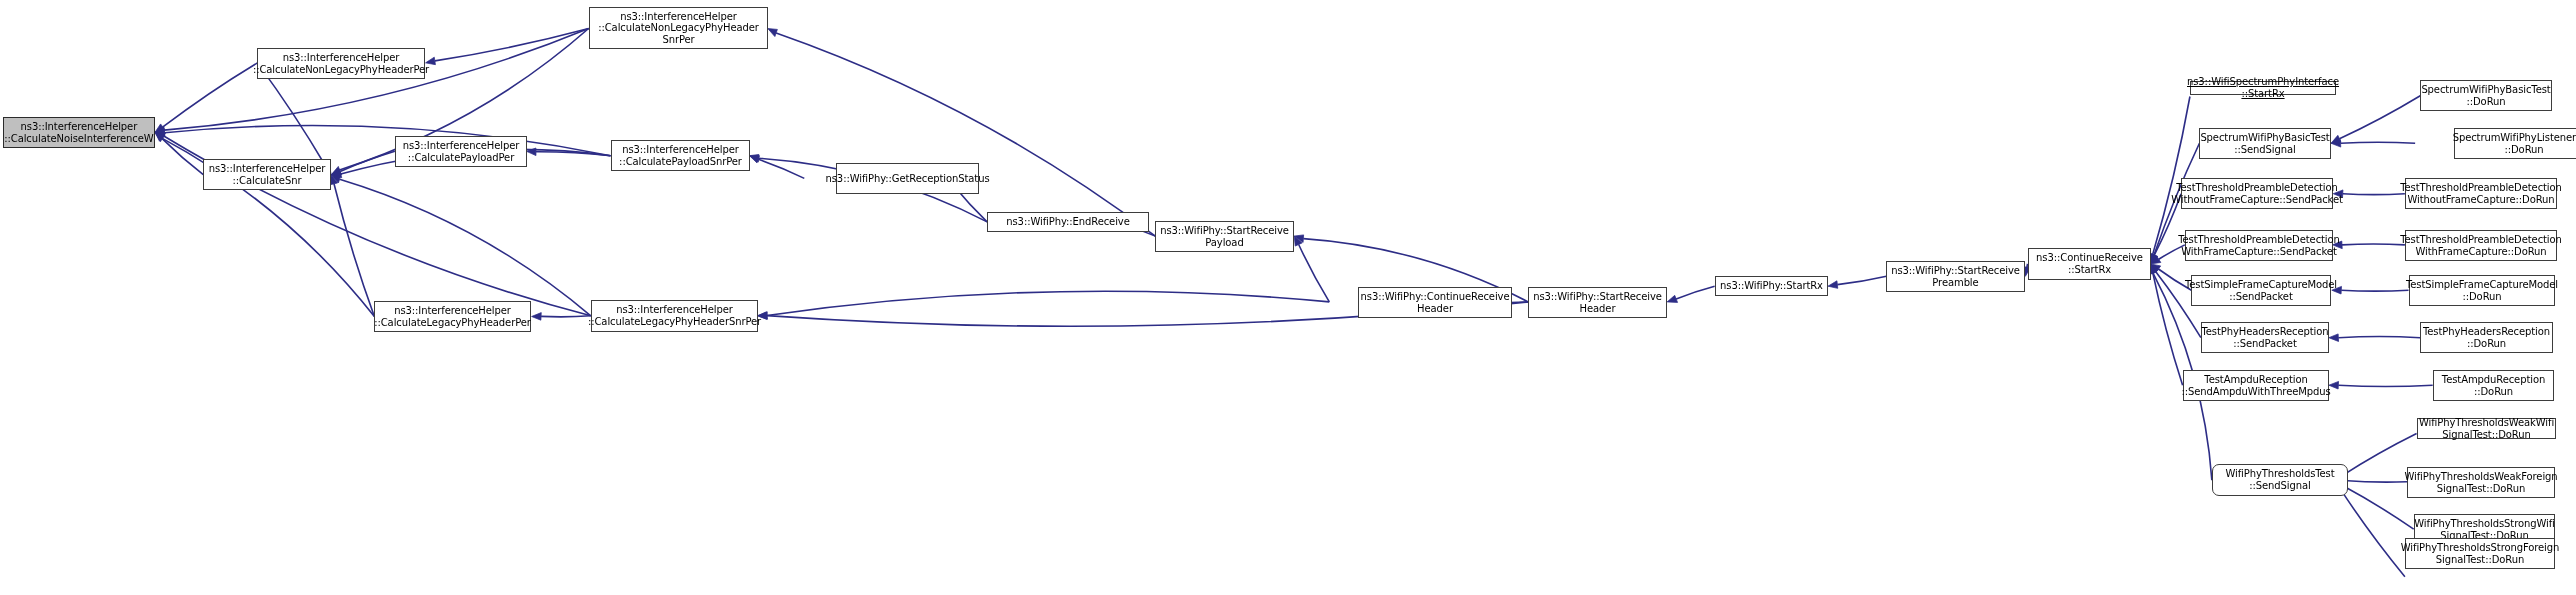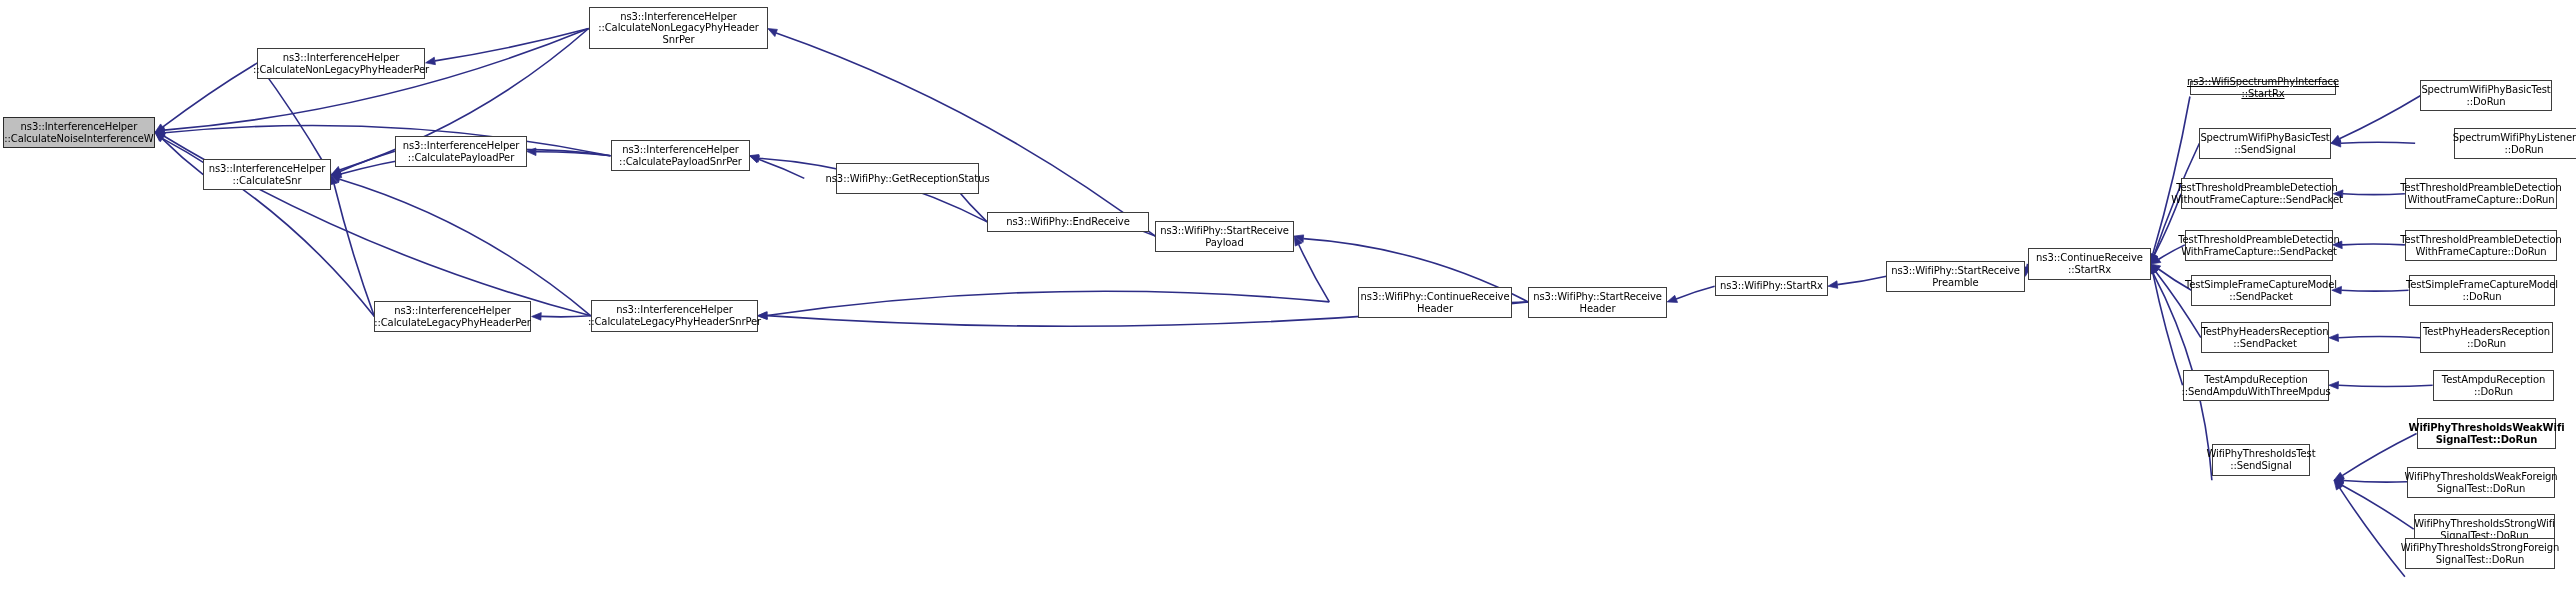--- a/index.html
+++ b/index.html
@@ -174,37 +174,37 @@
       <div class="node" style="left: 2181px; top: 178px; width: 152px; height: 31px;">TestThresholdPreambleDetection
 WithoutFrameCapture::SendPacket</div>
       <div class="node" style="left: 2185px; top: 230px; width: 148px; height: 31px;">TestThresholdPreambleDetection
 WithFrameCapture::SendPacket</div>
       <div class="node" style="left: 2191px; top: 275px; width: 140px; height: 31px;">TestSimpleFrameCaptureModel
 ::SendPacket</div>
       <div class="node" style="left: 2201px; top: 322px; width: 128px; height: 31px;">TestPhyHeadersReception
 ::SendPacket</div>
       <div class="node" style="left: 2183px; top: 370px; width: 146px; height: 31px;">TestAmpduReception
 ::SendAmpduWithThreeMpdus</div>
-      <div class="node" style="left: 2212px; top: 444px; width: 98px; height: 32px;">WifiPhyThresholdsTest
+      <div class="node" style="left: 2212px; top: 464px; width: 136px; height: 32px; border-radius: 7px;">WifiPhyThresholdsTest
 ::SendSignal</div>
       <div class="node" style="left: 2420px; top: 80px; width: 132px; height: 31px;">SpectrumWifiPhyBasicTest
 ::DoRun</div>
       <div class="node" style="left: 2415px; top: 128px; width: 140px; height: 31px; margin-left: 39px;">SpectrumWifiPhyListenerTest
 ::DoRun</div>
       <div class="node" style="left: 2405px; top: 178px; width: 152px; height: 31px;">TestThresholdPreambleDetection
 WithoutFrameCapture::DoRun</div>
       <div class="node" style="left: 2405px; top: 230px; width: 152px; height: 31px;">TestThresholdPreambleDetection
 WithFrameCapture::DoRun</div>
       <div class="node" style="left: 2409px; top: 275px; width: 146px; height: 31px;">TestSimpleFrameCaptureModel
 ::DoRun</div>
       <div class="node" style="left: 2420px; top: 322px; width: 133px; height: 31px;">TestPhyHeadersReception
 ::DoRun</div>
       <div class="node" style="left: 2433px; top: 370px; width: 121px; height: 31px;">TestAmpduReception
 ::DoRun</div>
-      <div class="node" style="left: 2417px; top: 418px; width: 139px; height: 31px; font-weight: bold;">WifiPhyThresholdsWeakWifi
+      <div class="node" style="left: 2417px; top: 418px; width: 139px; height: 21px;">WifiPhyThresholdsWeakWifi
 SignalTest::DoRun</div>
       <div class="node" style="left: 2407px; top: 467px; width: 148px; height: 31px;">WifiPhyThresholdsWeakForeign
 SignalTest::DoRun</div>
       <div class="node" style="left: 2414px; top: 514px; width: 141px; height: 31px;">WifiPhyThresholdsStrongWifi
 SignalTest::DoRun</div>
       <div class="node" style="left: 2405px; top: 538px; width: 150px; height: 31px;">WifiPhyThresholdsStrongForeign
 SignalTest::DoRun</div>
     </div>
 </div>
 

